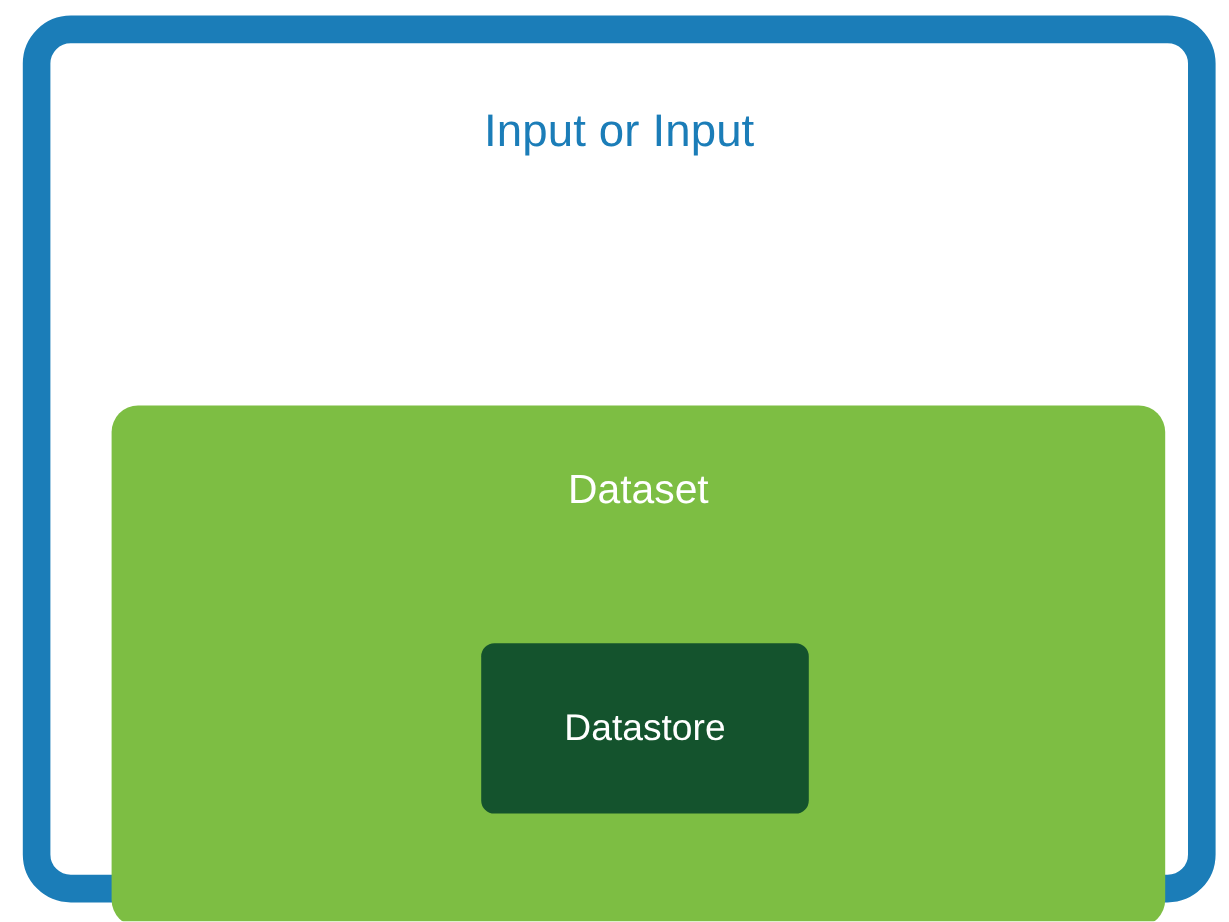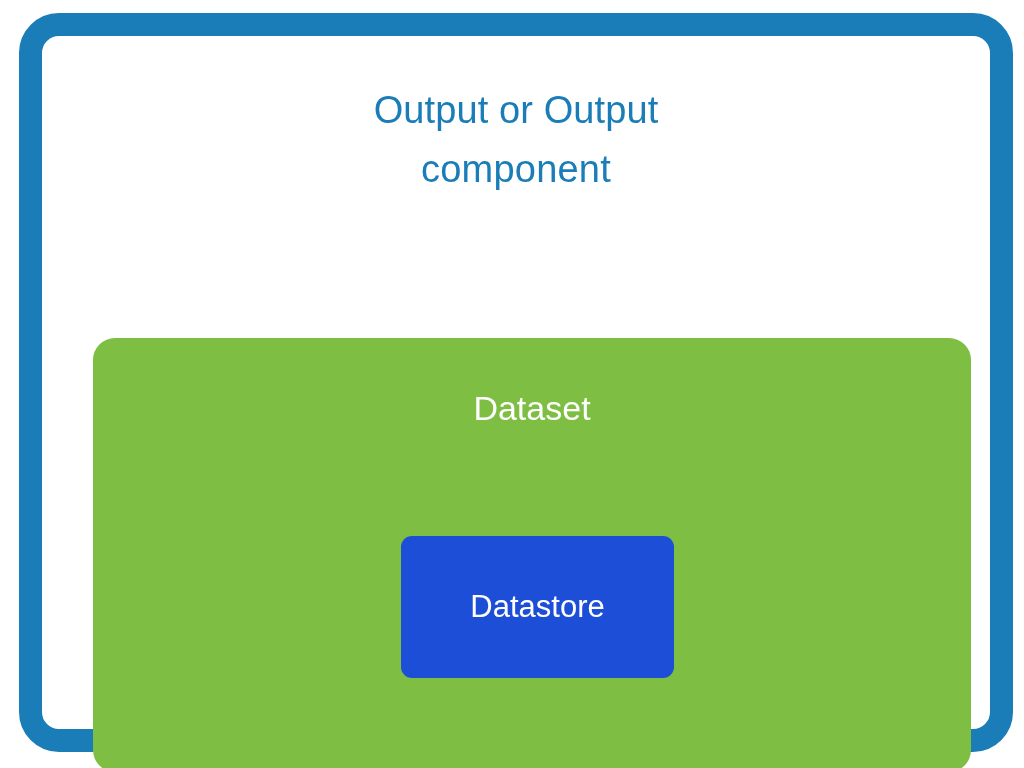--- a/index.html
+++ b/index.html
@@ -78,21 +78,21 @@
     line-height: 40px;
   }
 
   
   .datastore-box {
     position: absolute;
     left: 308px;  
     top: 198px;   
     width: 273px;
     height: 142px;
-    background: #1d4ed8;
+    background: #14532d;
     border-radius: 11px;
     box-sizing: border-box;
   }
 
   .datastore-label {
     position: absolute;
     left: 0;
     top: 0;
     width: 100%;
     height: 100%;
@@ -106,22 +106,21 @@
   }
 </style>
 </head>
 <body>
 
 <div id="canvas">
 
   <div class="component-container">
 
     <div class="component-title">
-      <span class="title-line line-1">Output or Output</span>
-      <span class="title-line line-2">component</span>
+      <span class="title-line line-1">Input or Input</span>
     </div>
 
     <div class="dataset-box">
 
       <div class="dataset-label">Dataset</div>
 
       <div class="datastore-box">
         <div class="datastore-label">Datastore</div>
       </div>
 

